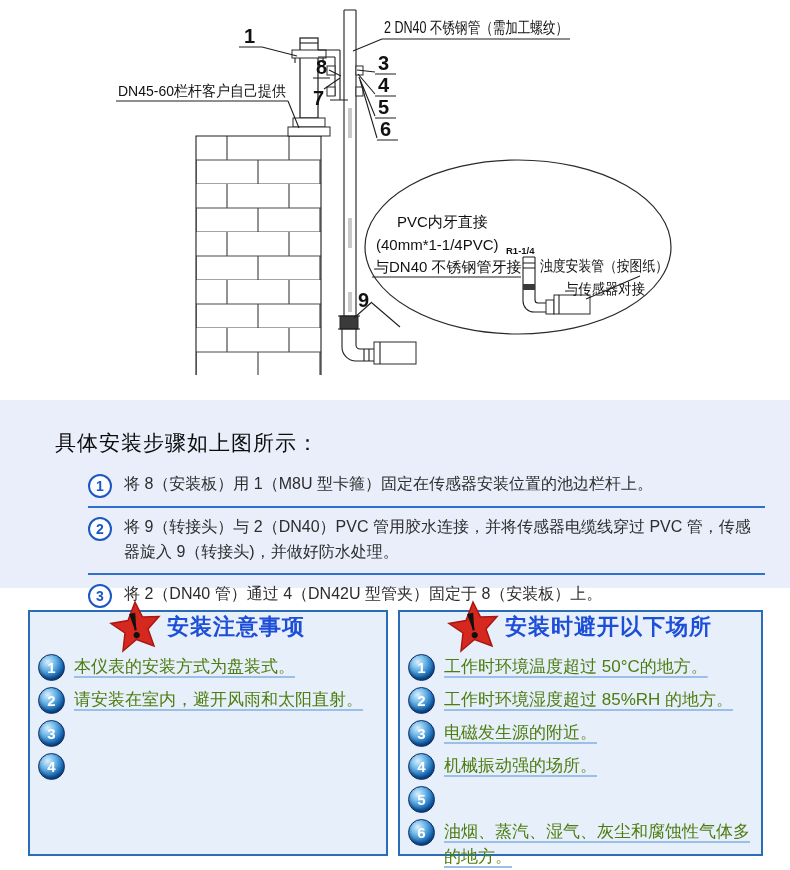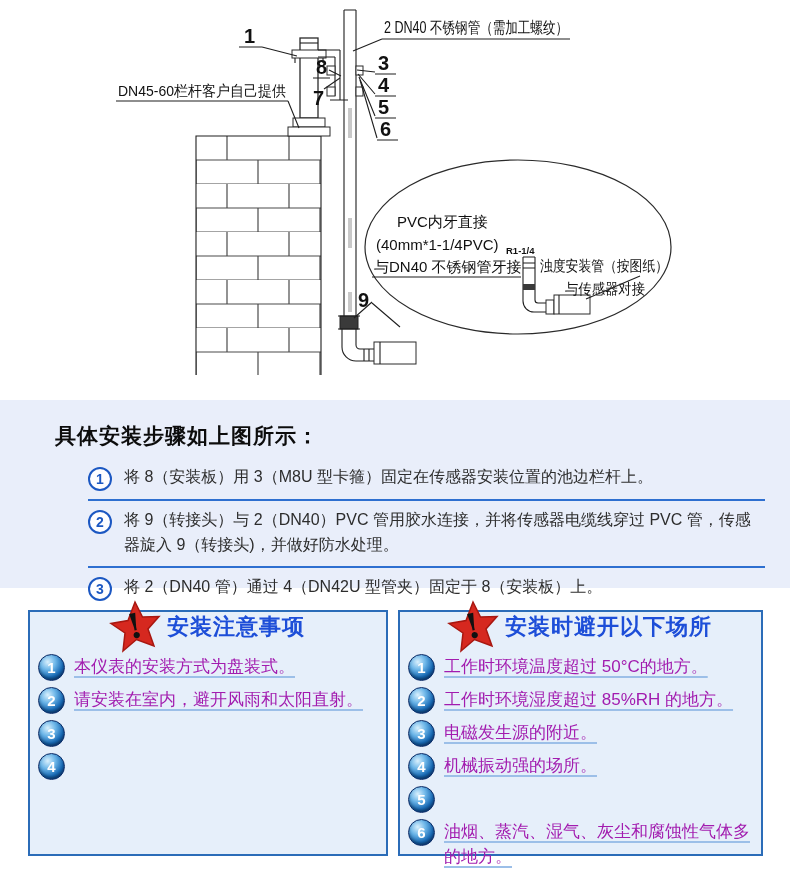--- a/index.html
+++ b/index.html
@@ -14,21 +14,21 @@
   .dline{stroke:#1f1f1f;stroke-width:1.1;fill:none;}
   .dthin{stroke:#777;stroke-width:.8;fill:none;}
   .dnum{font-size:20px;font-weight:bold;}
   .dlabel{font-size:15px;}
 
   
   .steps-section{
     position:absolute;top:400px;left:0;width:790px;height:188px;
     background:#e9eefa;box-sizing:border-box;padding:13px 25px 0 55px;
   }
-  .steps-title{font-size:21px;font-weight:bold;color:#0c0c0c;margin:9px 0 8px 0;letter-spacing:1px;}
+  .steps-title{font-size:21px;font-weight:normal;color:#0c0c0c;margin:16px 0 8px 0;letter-spacing:1px;}
   .steps-list{margin-left:33px;}
   .step{display:flex;gap:12px;align-items:flex-start;padding:7px 0 8px 0;border-bottom:2px solid #2e6fd0;}
   .step:last-child{border-bottom:none;}
   .step-num{
     width:20px;height:20px;border:2px solid #1b57c2;border-radius:50%;
     color:#1b57c2;font-weight:bold;font-size:14px;line-height:20px;text-align:center;
     flex:0 0 auto;margin-top:2px;background:#fdfdff;
   }
   .step-text{font-size:16px;color:#2d2d2d;line-height:1.55;}
 
@@ -44,21 +44,21 @@
   .star{width:52px;height:54px;flex:0 0 auto;}
   .box-title{font-size:22px;font-weight:bold;color:#1d4ed8;letter-spacing:1px;}
   .box-item{display:flex;gap:9px;align-items:flex-start;margin-bottom:6px;}
   .ball{
     width:25px;height:25px;border-radius:50%;flex:0 0 auto;
     background:radial-gradient(circle at 35% 28%, #d9f0fd 0%, #6db6e8 32%, #1668b4 64%, #0a2a66 100%);
     border:1px solid #0a2a66;color:#fff;font-weight:bold;font-size:15px;
     line-height:25px;text-align:center;box-shadow:inset 0 -2px 3px rgba(0,0,0,.35);
   }
   .item-text{
-    font-size:17px;color:#a21caf;line-height:1.47;padding-top:1px;
+    font-size:17px;color:#4d7c0f;line-height:1.47;padding-top:1px;
     text-decoration:underline;text-decoration-color:#9cbfe8;
     text-decoration-thickness:1.5px;text-underline-offset:4px;
   }
 </style>
 </head>
 <body>
 
 <div class="diagram">
   <svg width="790" height="400" viewBox="0 0 790 400">
     <defs>
@@ -152,21 +152,21 @@
     <text class="dnum" x="358" y="307">9</text>
     <path class="dline" d="M372,302 L354,318 M372,303 L400,327"></path>
   </svg>
 </div>
 
 <div class="steps-section">
   <div class="steps-title">具体安装步骤如上图所示：</div>
   <div class="steps-list">
     <div class="step">
       <div class="step-num">1</div>
-      <div class="step-text">将 8（安装板）用 3（M8U 型卡箍）固定在传感器安装位置的池边栏杆上。</div>
+      <div class="step-text">将 8（安装板）用 1（M8U 型卡箍）固定在传感器安装位置的池边栏杆上。</div>
     </div>
     <div class="step">
       <div class="step-num">2</div>
       <div class="step-text">将 9（转接头）与 2（DN40）PVC 管用胶水连接，并将传感器电缆线穿过 PVC 管，传感器旋入 9（转接头)，并做好防水处理。</div>
     </div>
     <div class="step">
       <div class="step-num">3</div>
       <div class="step-text">将 2（DN40 管）通过 4（DN42U 型管夹）固定于 8（安装板）上。</div>
     </div>
   </div>

